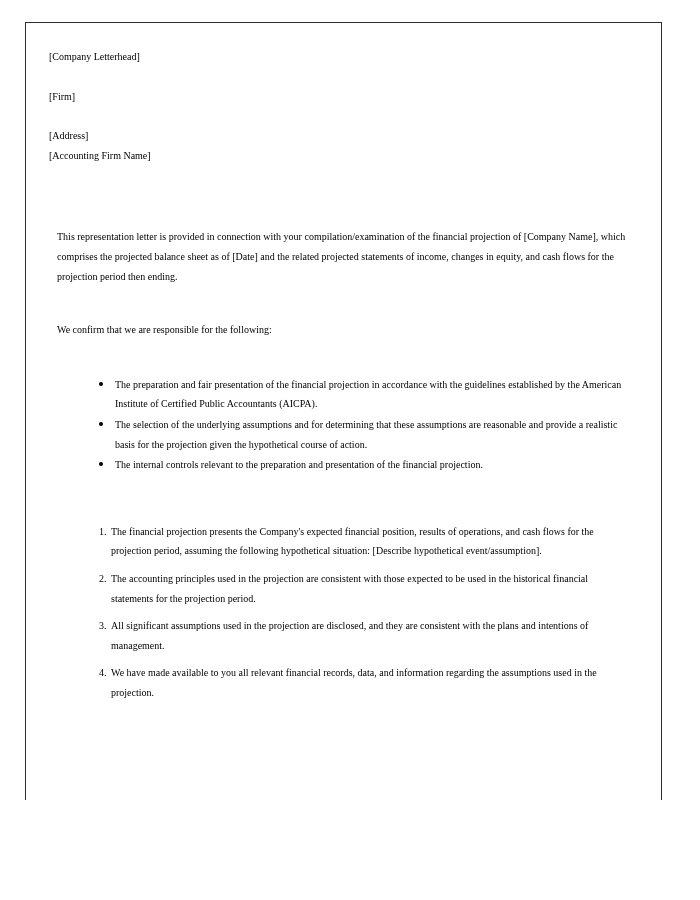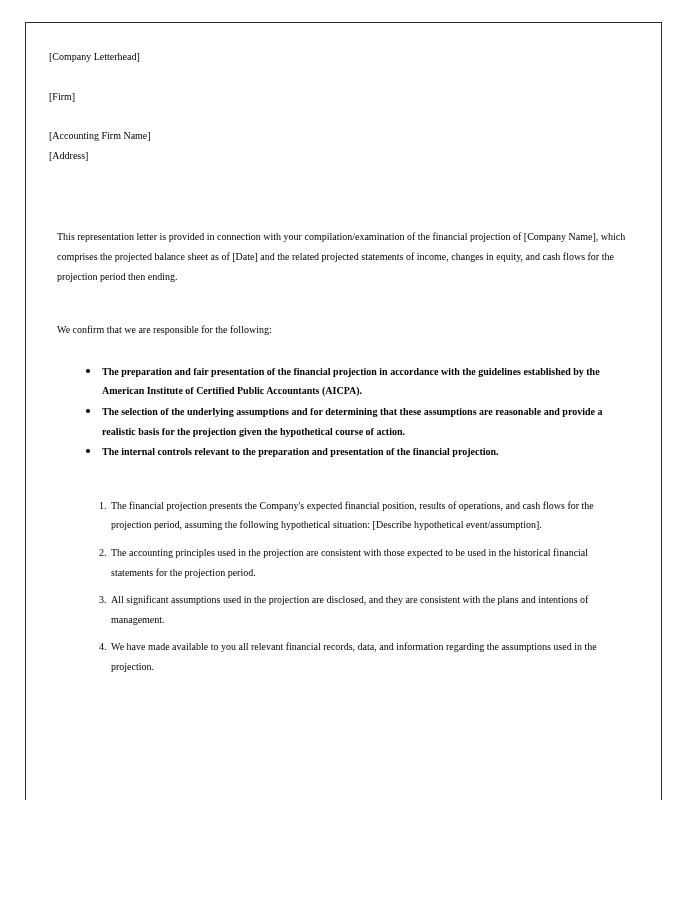--- a/index.html
+++ b/index.html
@@ -46,24 +46,23 @@
   .gap-sm  { height: 13px; }
 
   .addr-block .doc-line { margin: 0; }
 
   .para {
     margin: 8px;
     text-align: left;
   }
 
   ul.bullet-list {
-    margin: 0;
+    margin: 13px;
     padding: 0 0 0 52px;
     list-style-type: disc;
-    font-weight: bold;
   }
   ul.bullet-list > li {
     margin: 0;
     padding-left: 1px;
   }
   ul.bullet-list > li::marker {
     font-size: 13px;
   }
 
   ol.numbered-list {
@@ -86,22 +85,22 @@
 
     <p class="doc-line blk-letterhead">[Company Letterhead]</p>
 
     <div class="gap-lg"></div>
 
     <p class="doc-line">[Firm]</p>
 
     <div class="gap-lg"></div>
 
     <div class="addr-block">
+      <p class="doc-line">[Address]</p>
       <p class="doc-line">[Accounting Firm Name]</p>
-      <p class="doc-line">[Address]</p>
     </div>
 
     <div class="gap-md"></div>
 
 
     <div class="gap-md"></div>
 
 
     <div class="gap-md"></div>
 

